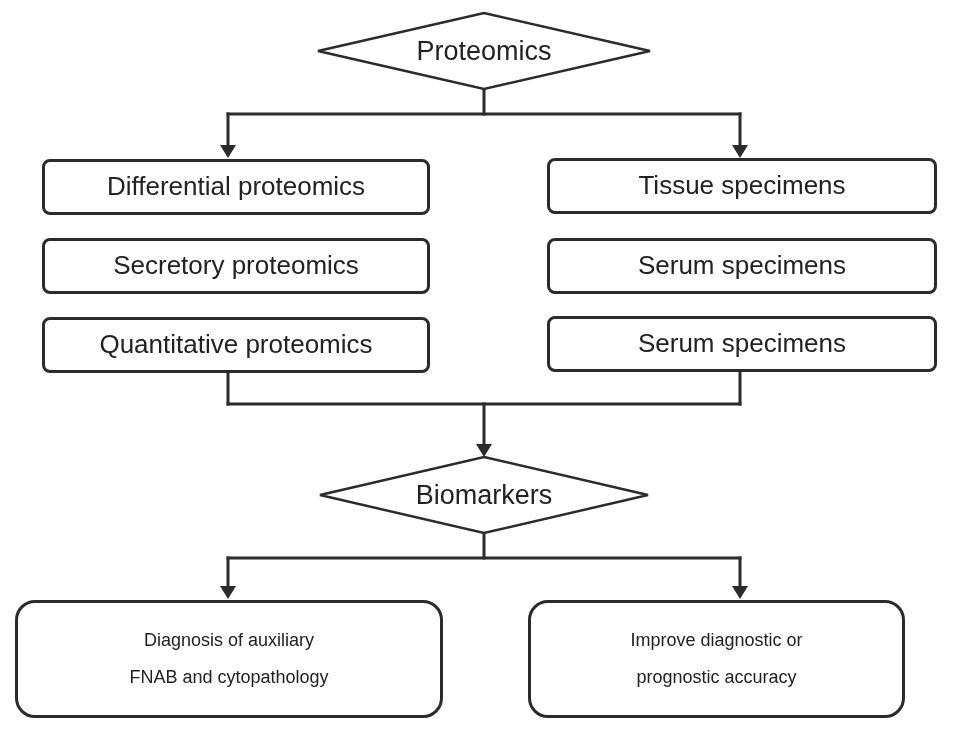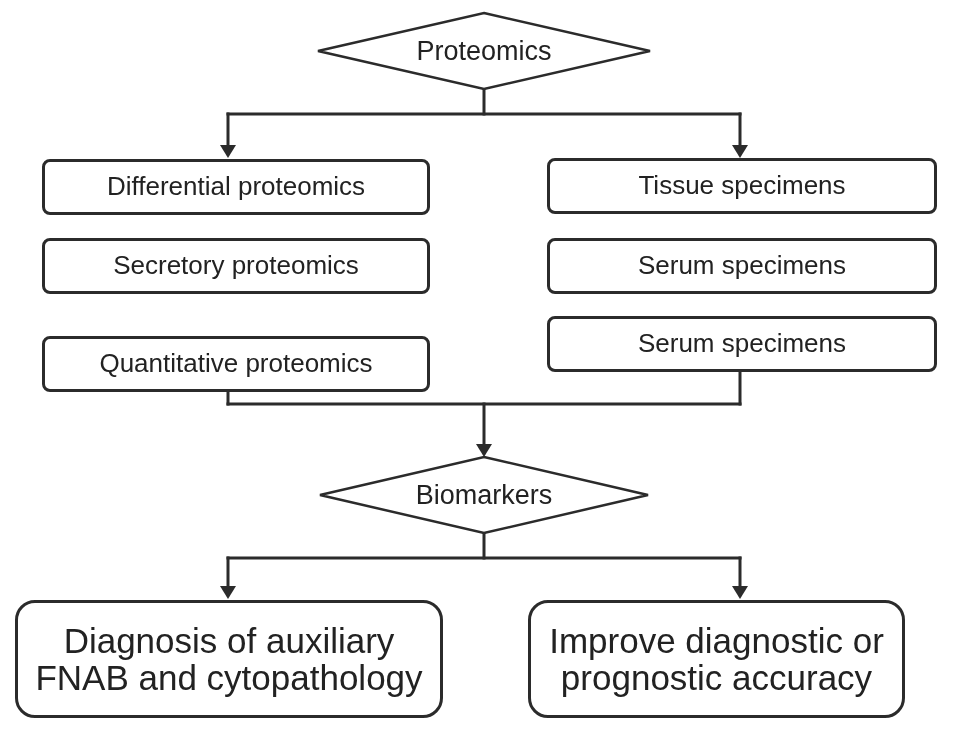--- a/index.html
+++ b/index.html
@@ -33,21 +33,21 @@
     flex-direction: column;
     align-items: center;
     justify-content: center;
     text-align: center;
     font-size: 26px;
     line-height: 1.35;
     color: #222222;
   }
   .node.big {
     border-radius: 20px;
-    font-size: 35px;
+    font-size: 18px;
     line-height: 37px;
   }
   .diamond-label {
     position: absolute;
     width: 300px;
     text-align: center;
     font-size: 27px;
     color: #222222;
   }
   .row-left  { left: 42px;  width: 388px; height: 56px; }
@@ -92,21 +92,21 @@
   <div class="diamond-label" style="left:334px; top:36px;">Proteomics</div>
 
   <div class="diamond-label" style="left:334px; top:480px;">Biomarkers</div>
 
   <div class="node row-left" style="top:159px;">
     <span>Differential proteomics</span>
   </div>
   <div class="node row-left" style="top:238px;">
     <span>Secretory proteomics</span>
   </div>
-  <div class="node row-left" style="top:336px;">
+  <div class="node row-left" style="top:317px;">
     <span>Quantitative proteomics</span>
   </div>
 
   <div class="node row-right" style="top:158px;justify-content:center;">
     <span>Tissue specimens</span>
   </div>
   <div class="node row-right" style="top:238px;">
     <span>Serum specimens</span>
   </div>
   <div class="node row-right" style="top:316px;">

